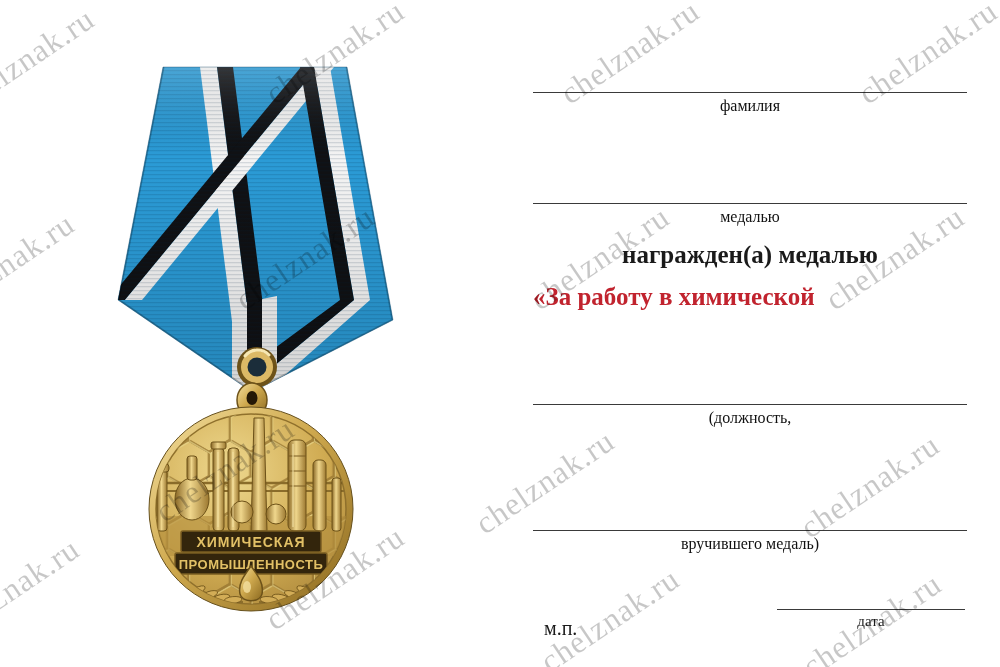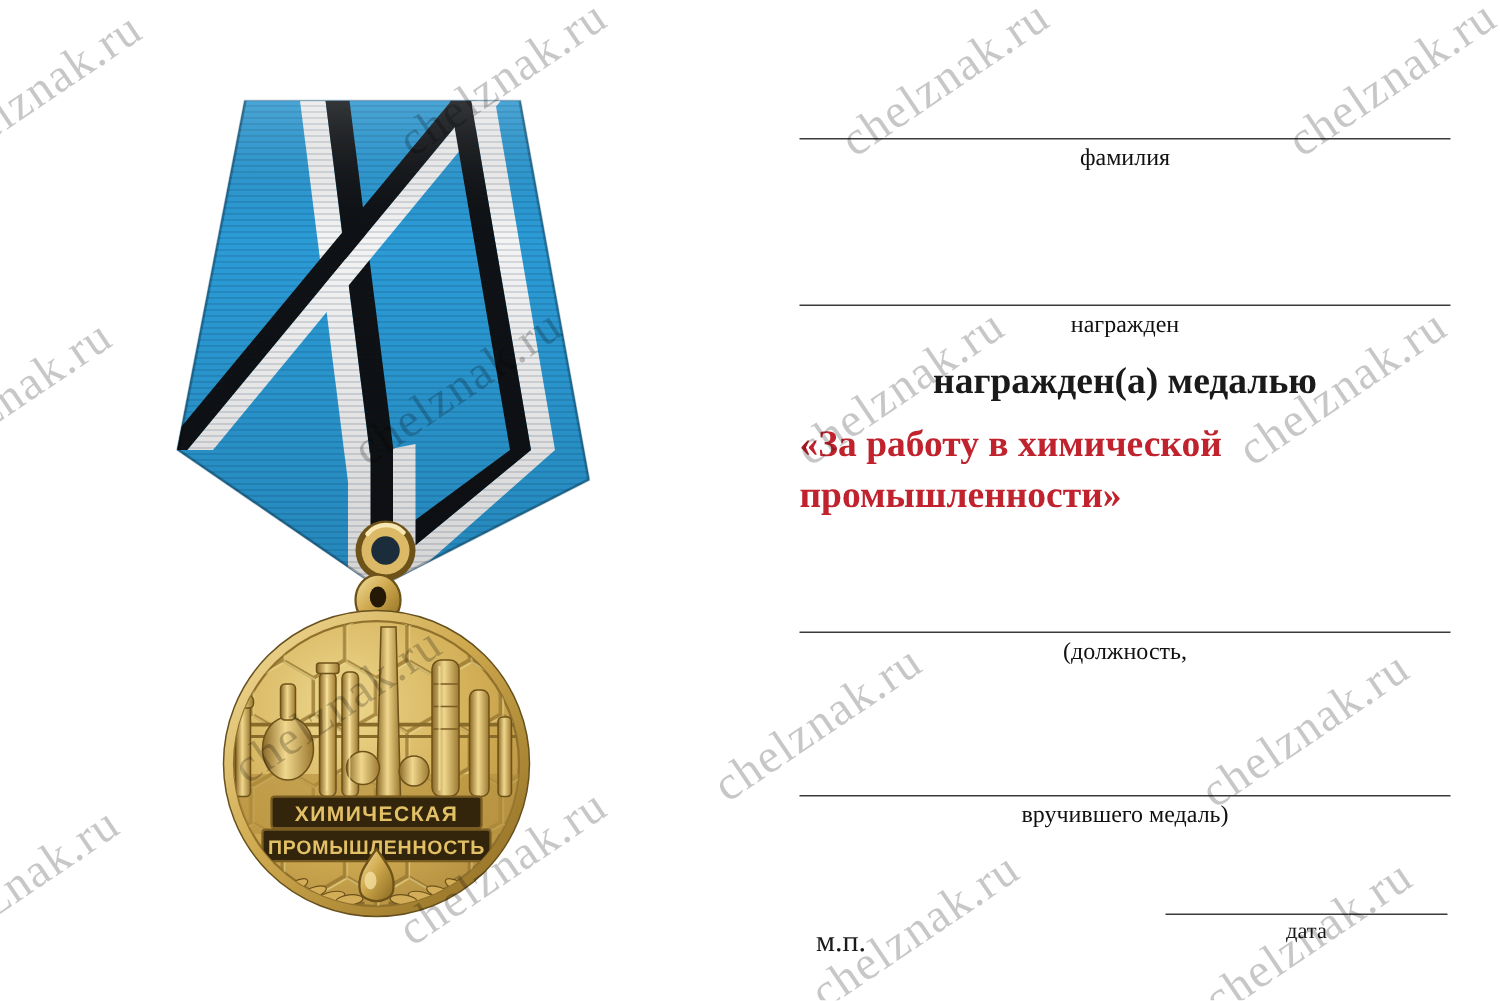--- a/index.html
+++ b/index.html
@@ -170,30 +170,29 @@
       </g>
     </g>
   </svg>
 
   <div class="cert">
 
     <div class="field" style="top:92px">
       <span class="lbl">фамилия</span>
     </div>
     <div class="field" style="top:203px">
-      <span class="lbl">награжден</span>
+      <span class="lbl">медалью</span>
     </div>
 
     <div class="award">награжден(а) медалью</div>
     <div class="medal-title" style="color: rgb(193, 35, 46);">
       <div>«За работу в химической</div>
-      <div>промышленности»</div>
-    </div>
-
-    <div class="field" style="top:421px">
+    </div>
+
+    <div class="field" style="top:404px">
       <span class="lbl">(должность,</span>
     </div>
     <div class="field" style="top:530px">
       <span class="lbl">вручившего медаль)</span>
     </div>
 
     <div class="stamp">м.п.</div>
     <div class="dateline">
       <span class="lbl">дата</span>
     </div>

